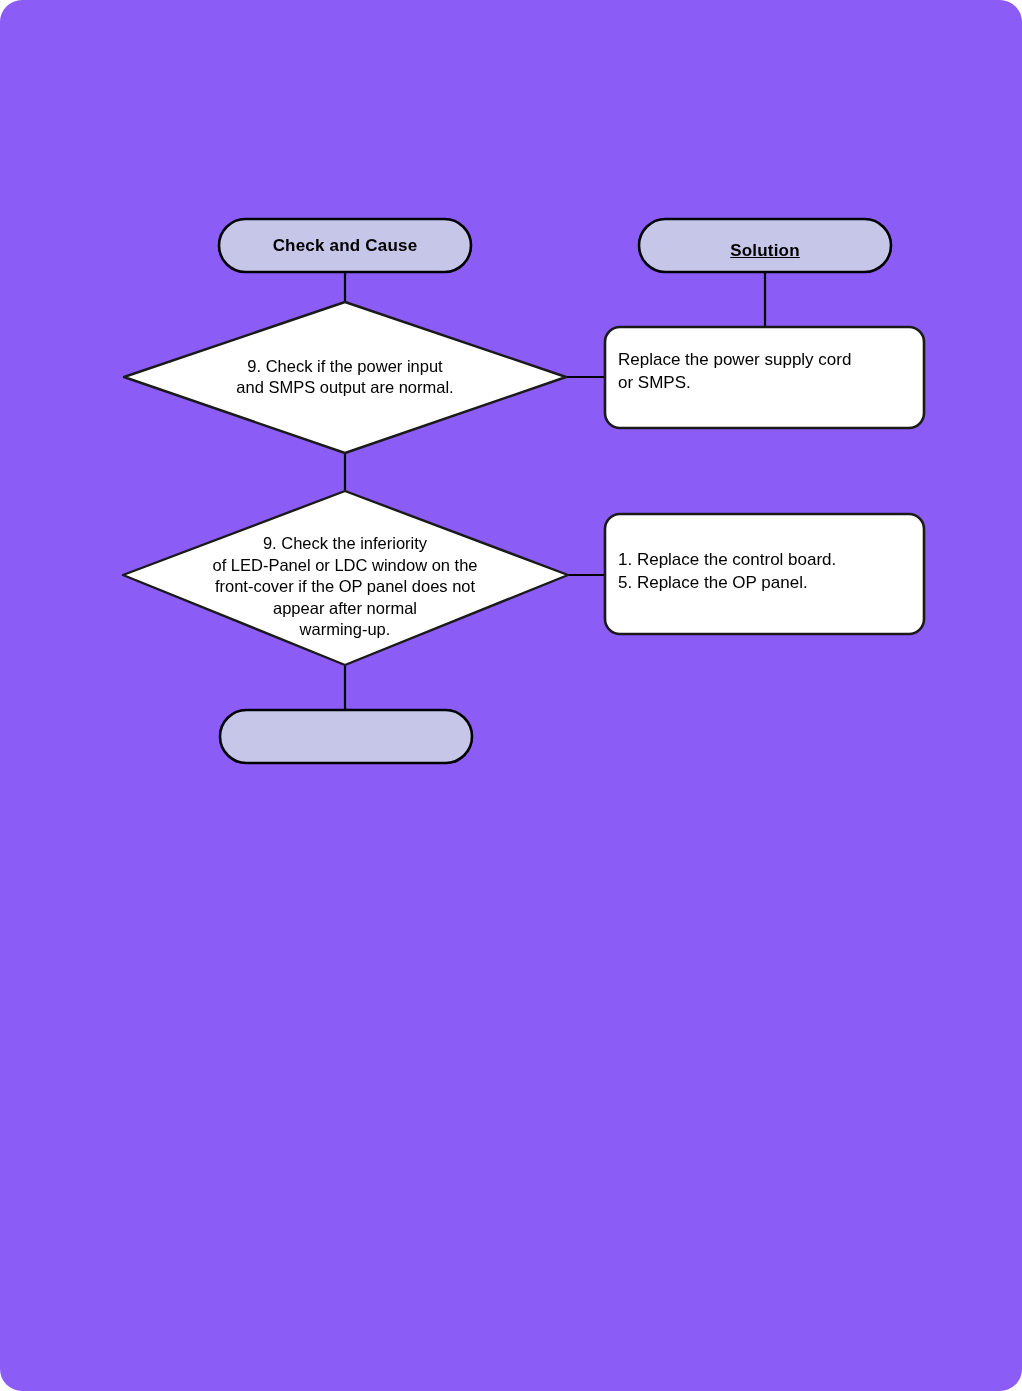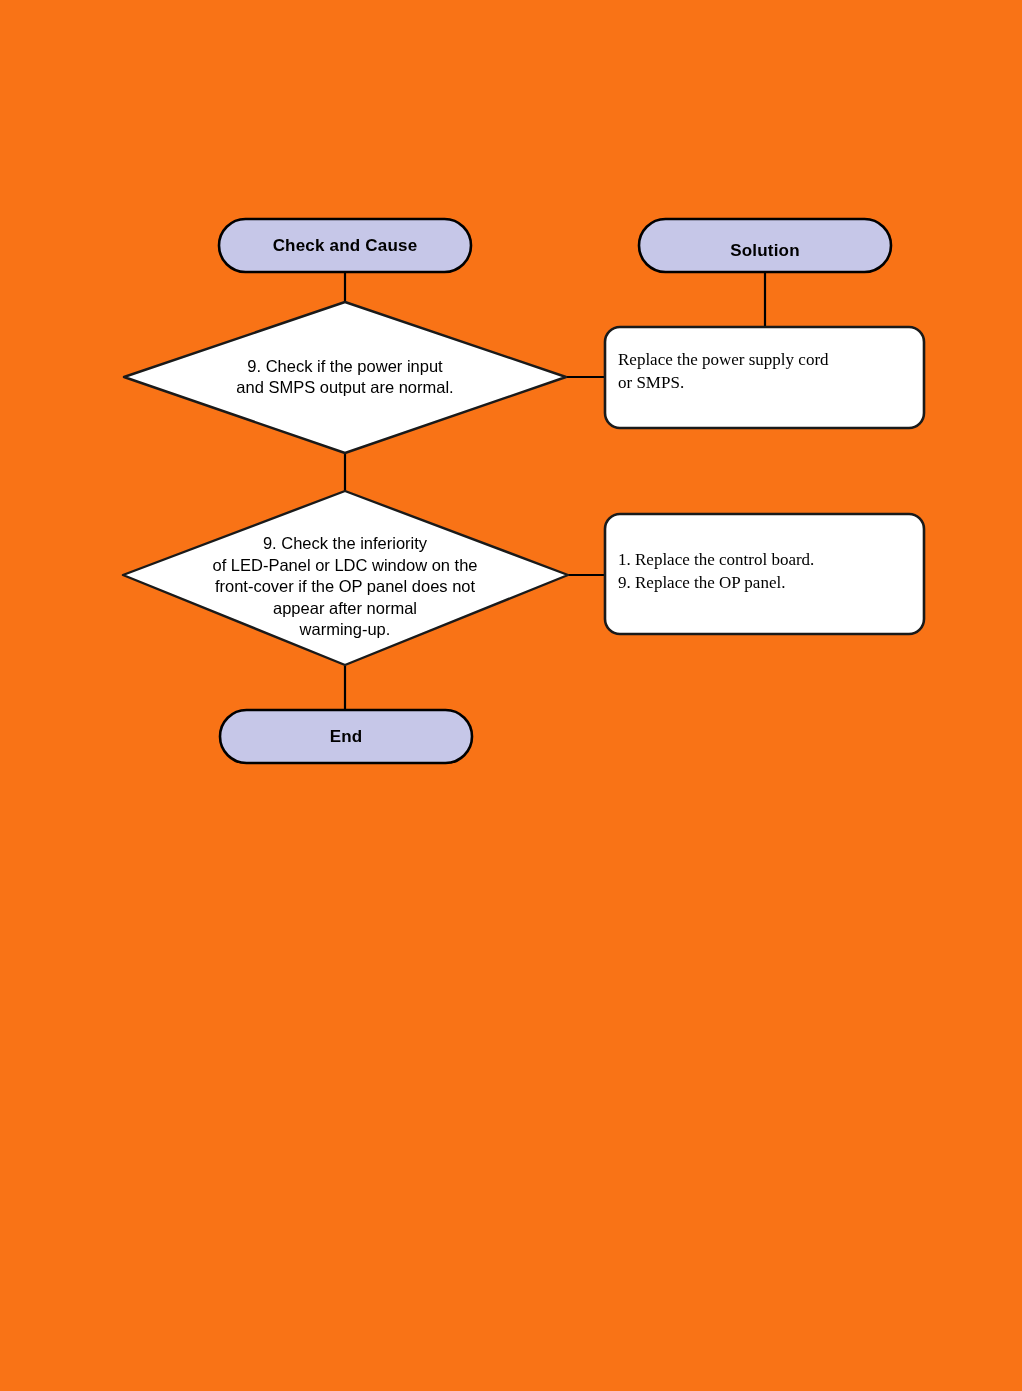--- a/index.html
+++ b/index.html
@@ -8,22 +8,23 @@
     padding: 0;
     background: #ffffff;
   }
   body {
     font-family: "Liberation Sans", sans-serif;
   }
   #page {
     position: relative;
     width: 1022px;
     height: 1391px;
-    background: #f97316;
+    background: #8b5cf6;
     overflow: hidden;
+    border-radius: 22px;
   }
   #flow-svg {
     position: absolute;
     left: 0;
     top: 0;
     width: 1022px;
     height: 1391px;
   }
   .shape-text {
     position: absolute;
@@ -43,21 +44,20 @@
   .decision-label {
     font-size: 16.5px;
     line-height: 1.30;
   }
   .process-label {
     font-size: 17px;
     line-height: 1.38;
     text-align: left;
     justify-content: flex-start;
     align-items: flex-start;
-    font-family: Liberation Serif, serif;
   }
 </style>
 </head>
 <body>
 
 <div id="page">
 
   <svg id="flow-svg" viewBox="0 0 1022 1391">
 
     <g>
@@ -79,32 +79,31 @@
 
     <polygon points="345,491 568,575 345,665 123,575" fill="#ffffff" stroke="#1a1a1a" stroke-width="2.4" stroke-linejoin="round"></polygon>
 
     <rect x="605" y="514" width="319" height="120" rx="15" ry="15" fill="#ffffff" stroke="#1a1a1a" stroke-width="2.6"></rect>
 
     <rect x="220" y="710" width="252" height="53" rx="26.5" ry="26.5" fill="#c6c7e8" stroke="#000000" stroke-width="2.6"></rect>
   </svg>
 
   <div class="shape-text terminator-label" style="left:219px; top:219px; width:252px; height:53px;">Check and Cause</div>
 
-  <div class="shape-text terminator-label" style="left:639px; top:219px; width:252px; height:64px;">Solution</div>
+  <div class="shape-text terminator-label" style="left:639px; top:219px; width:252px; height:64px;text-decoration:underline;">Solution</div>
 
   <div class="shape-text decision-label" style="left:175px; top:348px; width:340px; height:58px;">9. Check if the power input
 and SMPS output are normal.</div>
 
   <div class="shape-text process-label" style="left:618px; top:348px; width:296px; height:70px;">Replace the power supply cord
 or SMPS.</div>
 
   <div class="shape-text decision-label" style="left:155px; top:528px; width:380px; height:118px;">9. Check the inferiority
 of LED-Panel or LDC window on the
 front-cover if the OP panel does not
 appear after normal
 warming-up.</div>
 
   <div class="shape-text process-label" style="left:618px; top:548px; width:296px; height:62px;">1. Replace the control board.
-9. Replace the OP panel.</div>
+5. Replace the OP panel.</div>
 
-  <div class="shape-text terminator-label" style="left:220px; top:710px; width:252px; height:53px;">End</div>
 
 </div>
 
 </body></html>

